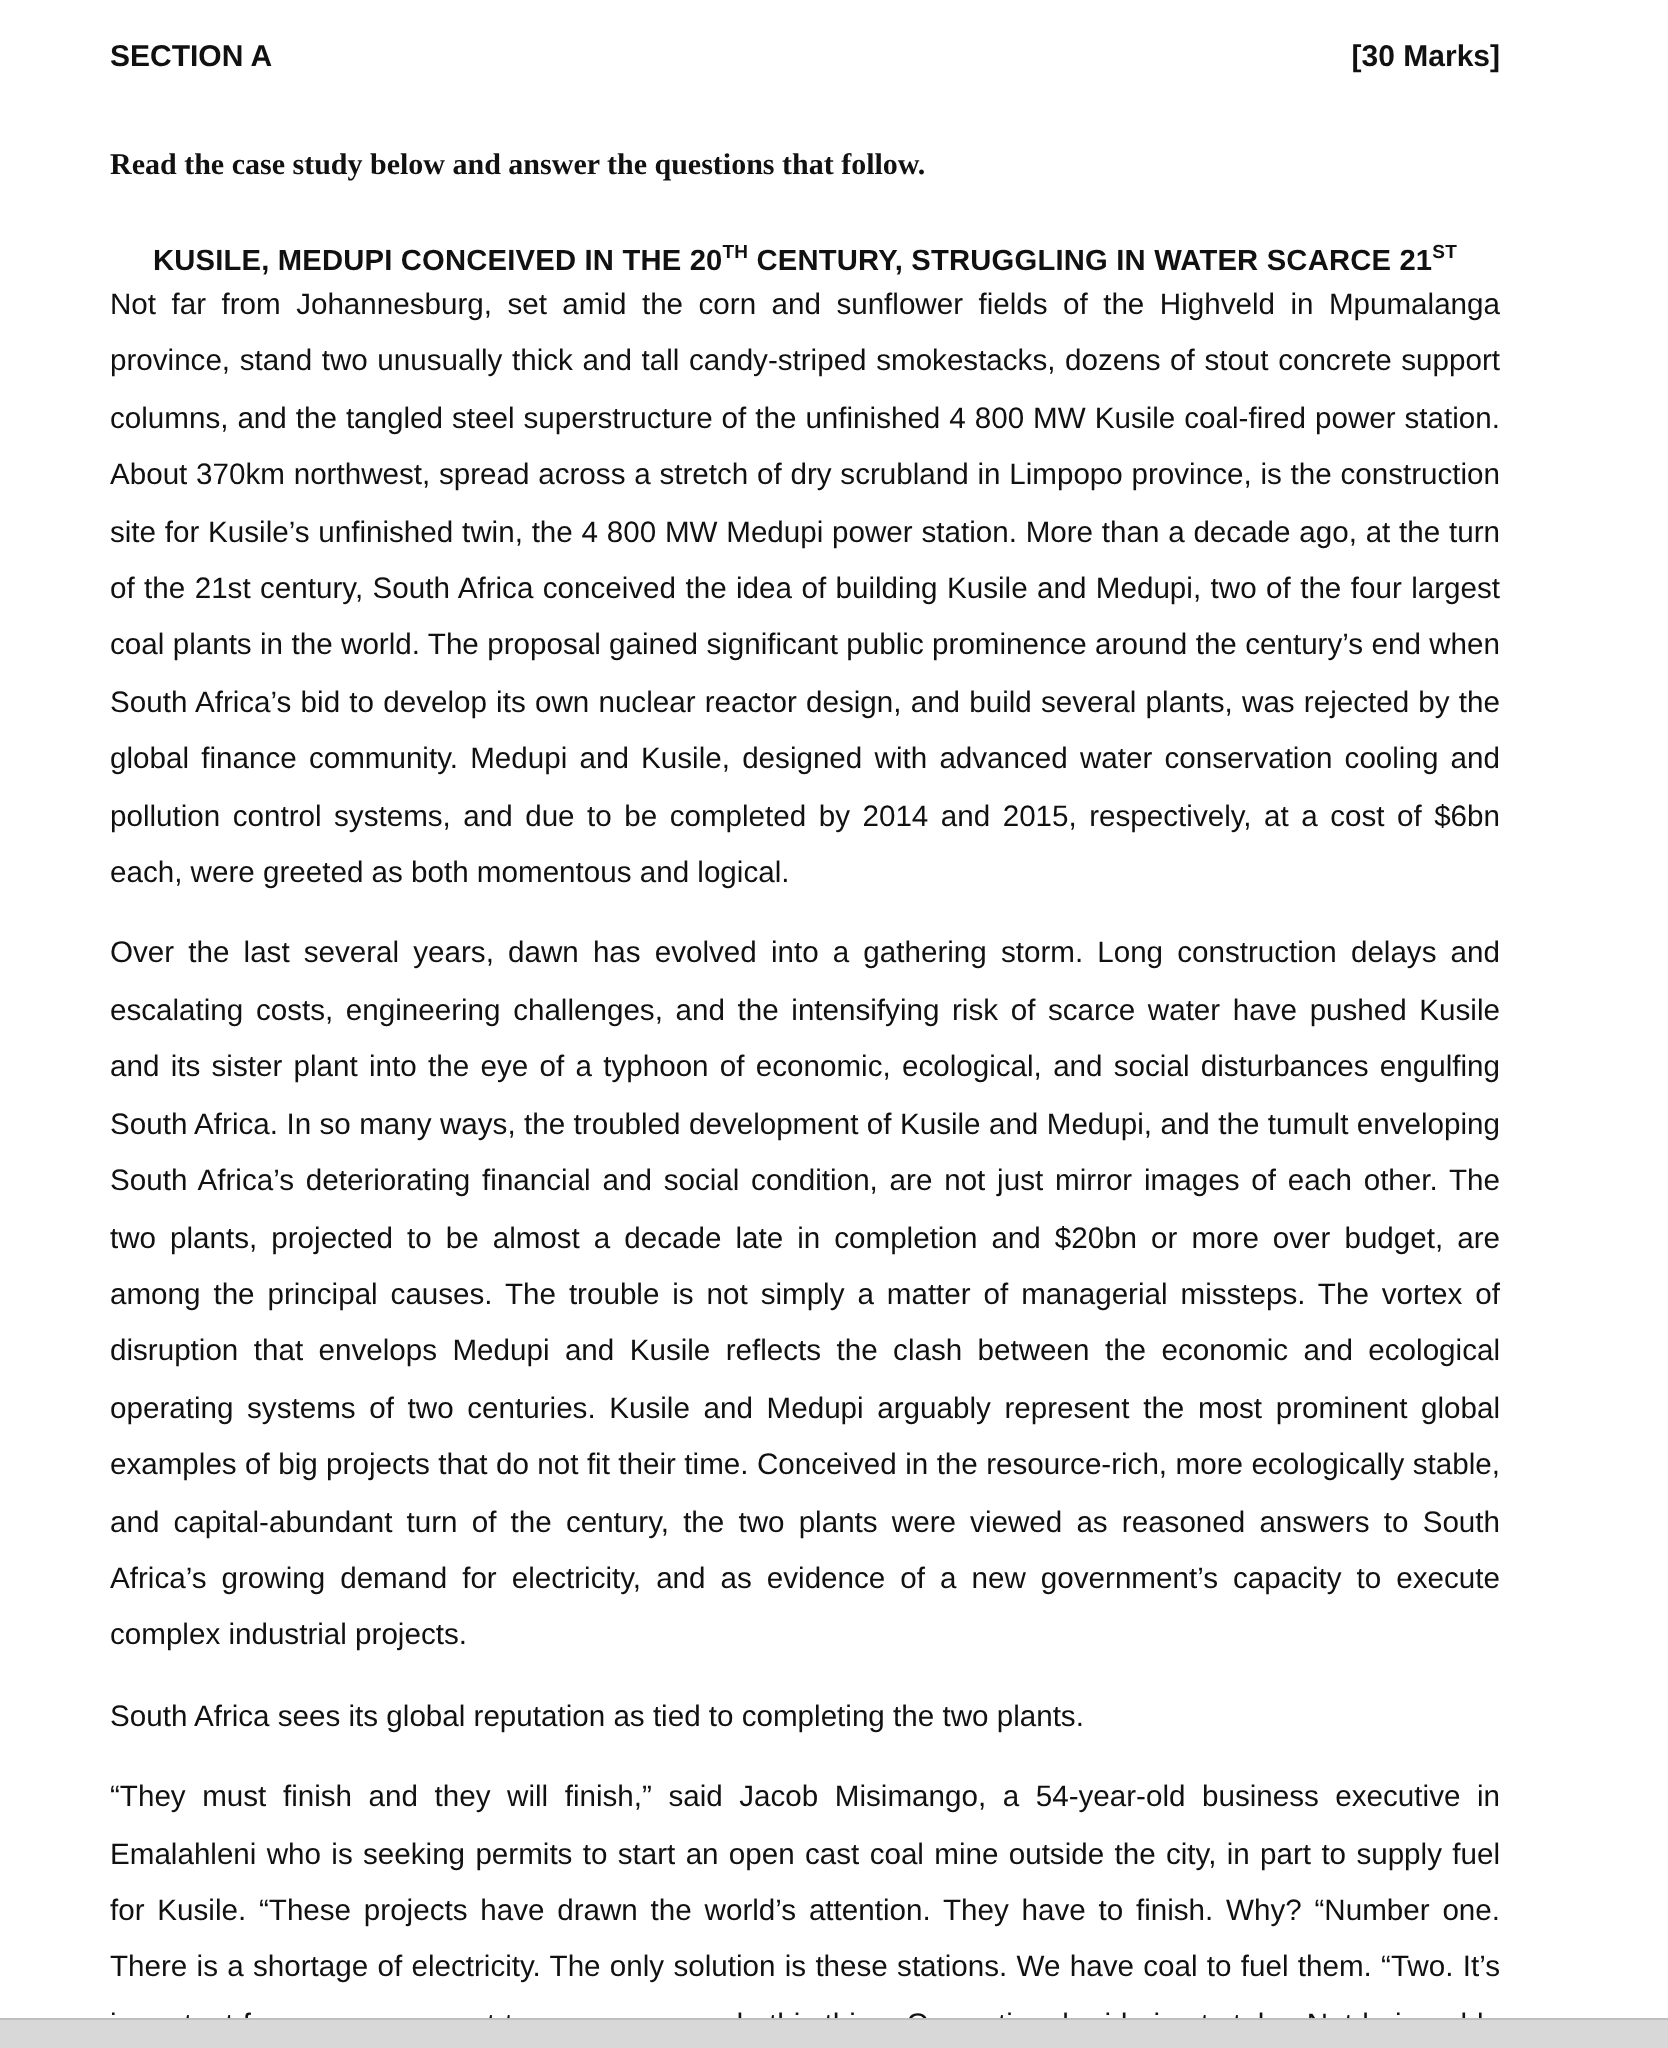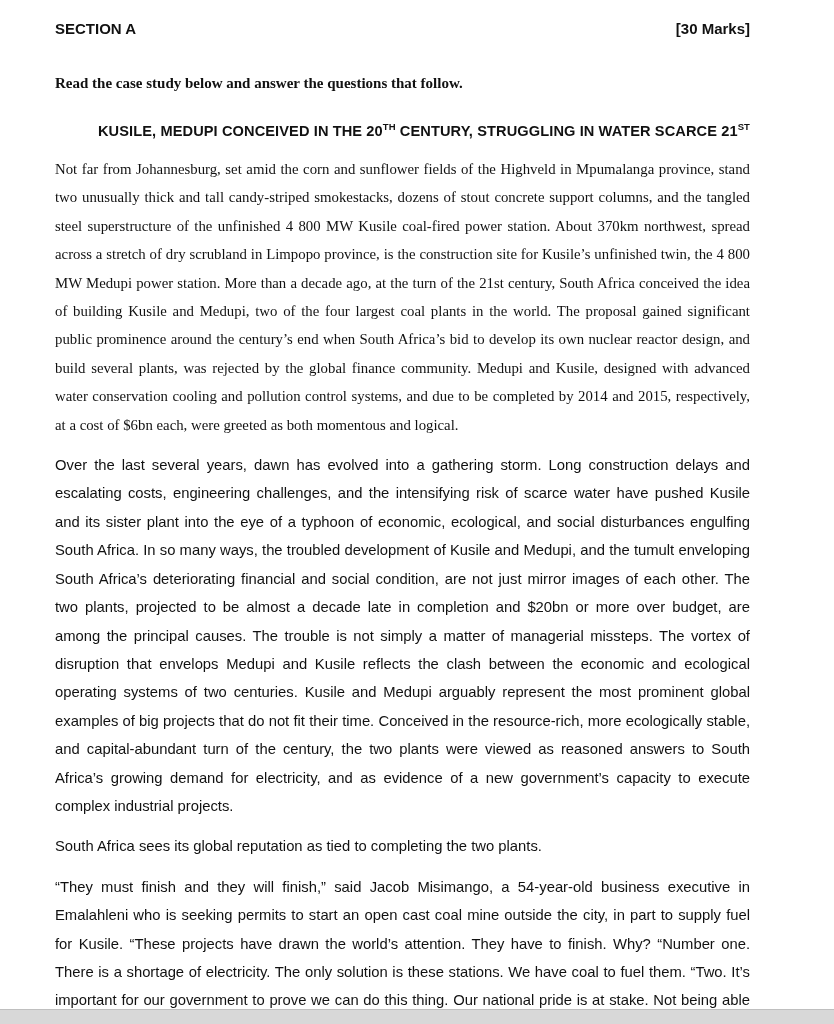--- a/index.html
+++ b/index.html
@@ -52,22 +52,22 @@
   }
   .body-copy p {
     margin: 0 0 12px 0;
     font-size: 14.8px;
     line-height: 28.4px;
     text-align: justify;
   }
   .body-copy {
     margin-top: 0;
   }
-  .article-title { margin-bottom: 16px; text-align: right; }
-  .body-copy p:first-child { margin-top: 0; font-family: Liberation Serif, serif; }
+  .article-title { margin-bottom: 0; }
+  .body-copy p:first-child { margin-top: 0; }
   .plain-left { text-align: right; }
   .v-scrollbar {
     position: absolute;
     top: 0;
     right: 0;
     width: 11px;
     height: 1024px;
     background: #474747;
     z-index: 3;
   }

